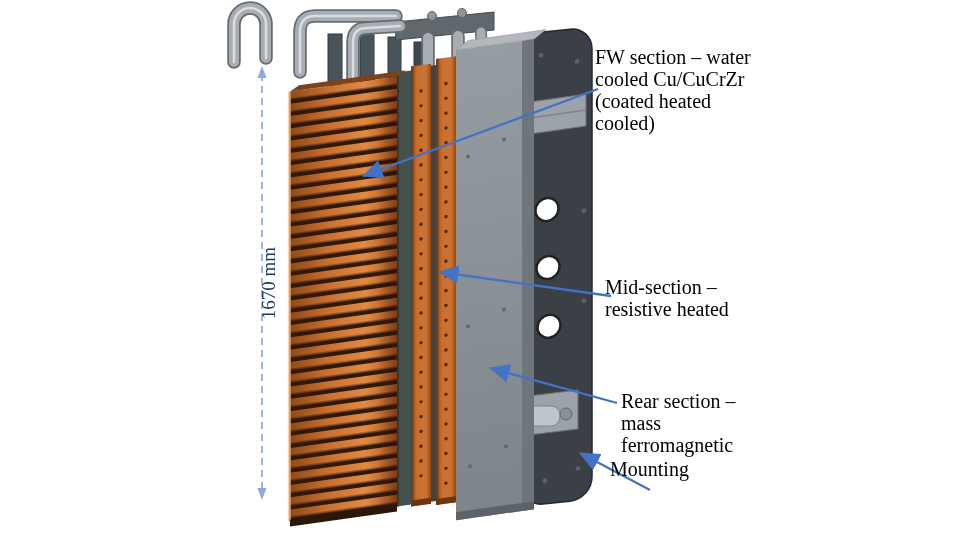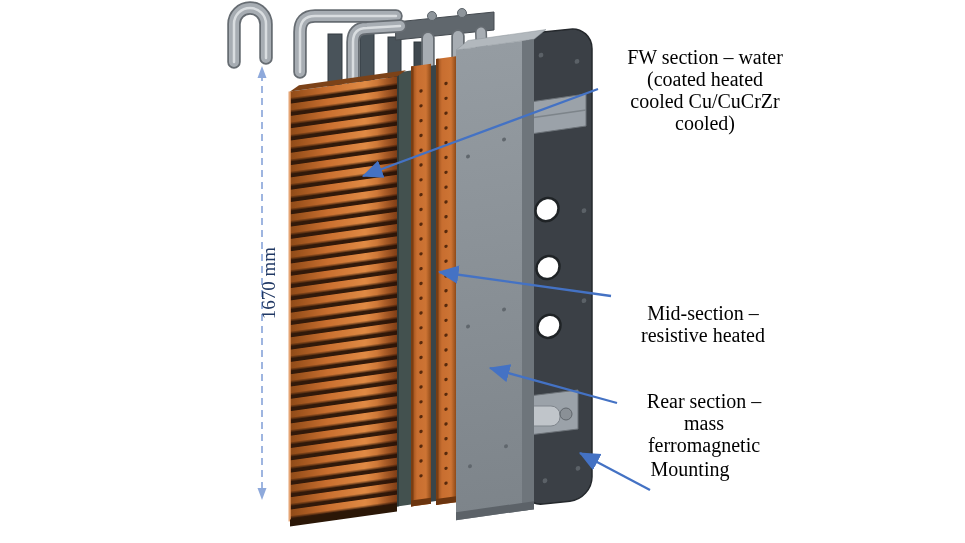--- a/index.html
+++ b/index.html
@@ -1,21 +1,21 @@
 <!DOCTYPE html>
 <html><head>
 <meta charset="utf-8">
 <style>
   html,body{margin:0;padding:0;background:#ffffff;}
   .stage{position:relative;width:965px;height:543px;background:#ffffff;overflow:hidden;
          font-family:"Liberation Serif",serif;}
   .stage svg{position:absolute;left:0;top:0;}
-  .ann{position:absolute;color:#000;text-align:center;font:20px/22px "Liberation Serif",serif;}
+  .ann{position:absolute;color:#000;text-align:left;font:20px/22px "Liberation Serif",serif;}
   #ann-fw{left:595px;top:46px;width:220px;}
-  #ann-mid{left:605px;top:276px;width:196px;margin-top:26px;}
+  #ann-mid{left:605px;top:276px;width:196px;}
   #ann-rear{left:621px;top:390px;width:166px;}
   #ann-mount{left:610px;top:458px;width:160px;}
   .dim-label{position:absolute;left:223px;top:273px;width:92px;height:20px;
              transform:rotate(-90deg);transform-origin:center;
              font:19px/20px "Liberation Serif",serif;color:#203864;text-align:center;}
 </style>
 </head>
 <body>
 
 <div class="stage">
@@ -167,22 +167,22 @@
     <line x1="611" y1="296" x2="439" y2="272" marker-end="url(#arrowB)" stroke="#4472C4"></line>
     <line x1="617" y1="403" x2="490" y2="368" marker-end="url(#arrowB)" stroke="#4472C4"></line>
     <line x1="650" y1="490" x2="580" y2="453" marker-end="url(#arrowB)" stroke="#4472C4"></line>
   </g>
 </svg>
 
 <div class="dim-label">1670 mm</div>
 
 <div class="ann" id="ann-fw">
   <div>FW section – water</div>
+  <div>cooled Cu/CuCrZr</div>
   <div>(coated heated</div>
-  <div>cooled Cu/CuCrZr</div>
   <div>cooled)</div>
 </div>
 
 <div class="ann" id="ann-mid">
   <div>Mid-section –</div>
   <div>resistive heated</div>
 </div>
 
 <div class="ann" id="ann-rear">
   <div>Rear section –</div>

